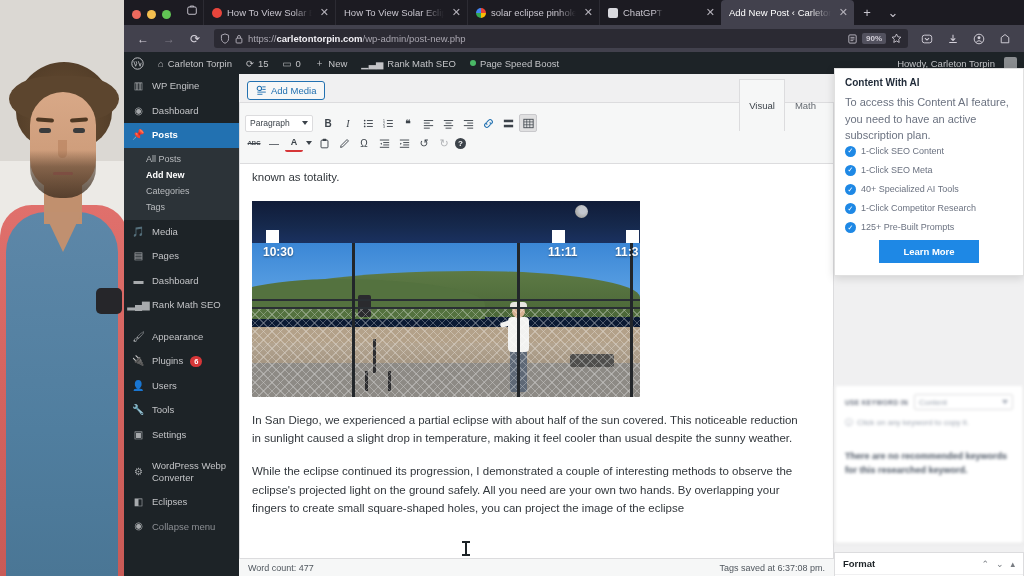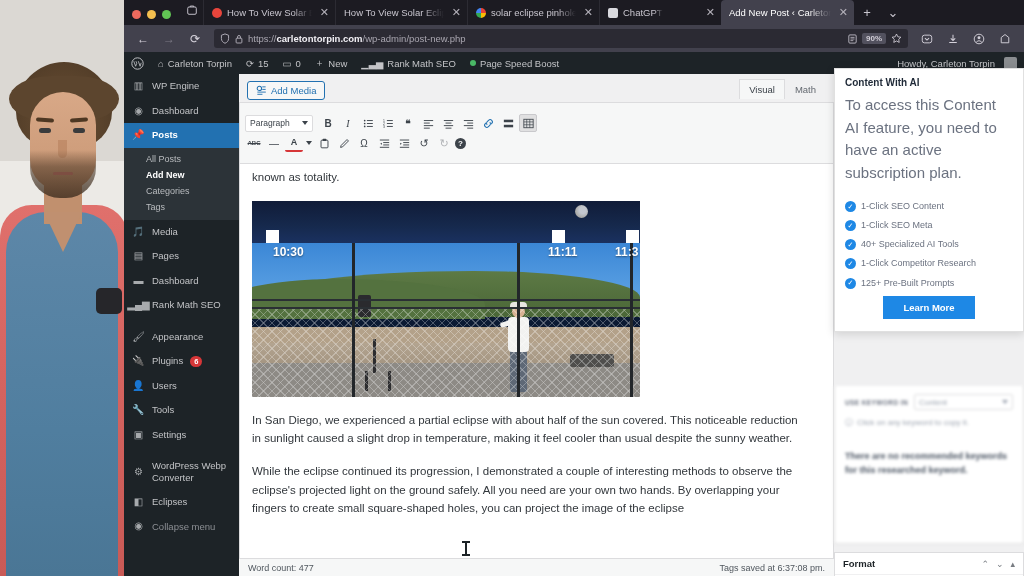--- a/index.html
+++ b/index.html
@@ -92,21 +92,21 @@
   .badge-red { background:#d63638; color:#fff; border-radius:7px; font-size:7.5px; padding:0 4px; line-height:11px; min-width:11px; text-align:center; font-weight:700;}
   .collapse { color:#8c8f94; }
 
   
   .content { position:absolute; left:115px; top:74px; width:785px; height:502px; background:#f0f0f1; }
   .editor-wrap { position:absolute; left:0; top:0; width:595px; height:502px; background:#f0f0f1; }
   .mediabar { height:28px; display:flex; align-items:center; padding:4px 8px 0 8px; position:relative; }
   .addmedia { display:flex; align-items:center; gap:4px; border:1px solid #2271b1; color:#2271b1;
       background:#f6f7f7; border-radius:3px; font-size:9.5px; padding:3px 8px; }
   .vt-tabs { position:absolute; right:8px; top:5px; display:flex; font-size:9.5px; }
-  .vt-tab { padding:4px 9px; color:#646970; border:1px solid transparent; border-bottom:none; }
+  .vt-tab { padding:20px 9px; color:#646970; border:1px solid transparent; border-bottom:none; }
   .vt-tab.active { background:#f6f7f7; border-color:#dcdcde; color:#3c434a; }
 
   .mcebar { background:#f6f7f7; border:1px solid #dcdcde; border-bottom:none; padding:10px 5px; }
   .mcerow { display:flex; align-items:center; gap:2px; min-height:20px; }
   .mbtn { width:18px; height:18px; display:flex; align-items:center; justify-content:center;
       font-size:10px; color:#3c434a; border-radius:2px; }
   .mbtn.on { background:#e0e0e1; border:1px solid #c9c9cc; }
   .mselect { display:flex; align-items:center; justify-content:space-between; width:68px; height:17px;
       background:#fff; border:1px solid #dcdcde; border-radius:2px; font-size:8.5px; color:#3c434a; padding:0 4px; margin-right:4px;}
 
@@ -155,25 +155,25 @@
       font-size:8px; color:#646970; padding:1px 6px; }
   .wordbar { position:absolute; left:0; bottom:0; width:595px; height:18px; background:#f6f7f7;
       border-top:1px solid #dcdcde; display:flex; align-items:center; justify-content:space-between;
       font-size:9px; color:#50575e; padding:0 9px; }
 
   
   .rightcol { position:absolute; right:0; top:0; width:190px; height:502px; }
   .rm-popup { position:absolute; left:0; top:-6px; width:190px; background:#fff; border:1px solid #e0e0e0;
       box-shadow:0 2px 9px rgba(0,0,0,.14); padding:8px 10px 12px 10px; z-index:30; }
   .rm-title { font-size:10px; font-weight:700; color:#1f2937; margin-bottom:6px; }
-  .rm-desc { font-size:15px; color:#6b7280; line-height:1.5; margin-bottom:16px; }
+  .rm-desc { font-size:11px; color:#6b7280; line-height:1.5; margin-bottom:1px; }
   .rm-feat { display:flex; align-items:flex-start; gap:5px; font-size:9px; color:#6b7280; margin-bottom:7px; line-height:1.35;}
   .rm-check { width:11px; height:11px; flex:0 0 11px; border-radius:50%; background:#1e88e5; color:#fff;
       font-size:7px; display:flex; align-items:center; justify-content:center; margin-top:1px; }
-  .rm-learn { display:block; width:92px; margin:6px auto 0 auto; background:#1e88e5; color:#fff; text-align:center;
+  .rm-learn { display:block; width:100px; margin:6px auto 0 auto; background:#1e88e5; color:#fff; text-align:center;
       font-size:9.5px; font-weight:600; padding:6px 0; }
 
   .rm-blur { position:absolute; left:0; top:312px; width:190px; height:158px; background:#fff;
       border:1px solid #e0e0e0; border-top:none; padding:8px 10px; filter:blur(1.7px); }
   .blur-row { display:flex; align-items:center; gap:6px; margin-bottom:7px; }
   .blur-lbl { font-size:6.5px; font-weight:700; letter-spacing:.4px; color:#6b7280; }
   .blur-sel { flex:1; height:16px; border:1px solid #dcdcde; border-radius:2px; font-size:8px; color:#9ca3af;
       display:flex; align-items:center; justify-content:space-between; padding:0 4px; }
   .blur-note { font-size:8px; color:#9ca3af; display:flex; gap:4px; align-items:center;}
   .blur-bold { font-size:9px; font-weight:700; color:#4b5563; line-height:1.55; margin-top:22px;}
@@ -552,21 +552,21 @@
                 <span class="v-p-arm"></span>
                   <span class="v-p-head"></span>
                   <span class="v-p-hat"></span>
               </div>
               <div class="v-mesh"></div>
               <div class="v-fencerail" style="top:56px"></div>
               <div class="v-fencerail" style="top:64px"></div>
               <div class="v-fencepost" style="left:100px"></div>
               <div class="v-fencepost" style="left:265px"></div>
               <div class="v-fencepost" style="left:378px"></div>
-              <span class="v-ts" style="left:21px">10:30</span>
+              <span class="v-ts" style="left:11px">10:30</span>
               <span class="v-ts" style="left:296px">11:11</span>
               <span class="v-ts" style="left:363px">11:3</span>
             </div>
           </div>
 
           <p>In San Diego, we experienced a partial eclipse with about half of the sun covered. This noticeable reduction in sunlight caused a slight drop in temperature, making it feel cooler than usual despite the sunny weather.</p>
           <p>While the eclipse continued its progression, I demonstrated a couple of interesting methods to observe the eclipse's projected light on the ground safely. All you need are your own two hands. By overlapping your fingers to create small square-shaped holes, you can project the image of the eclipse</p>
         </div>
 
         <div class="mcestatus">P</div>

